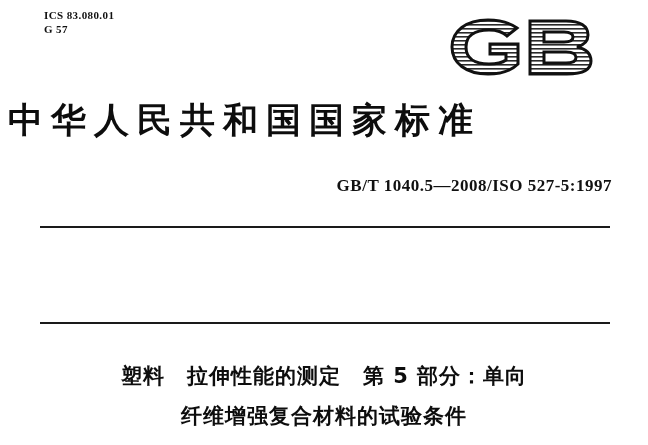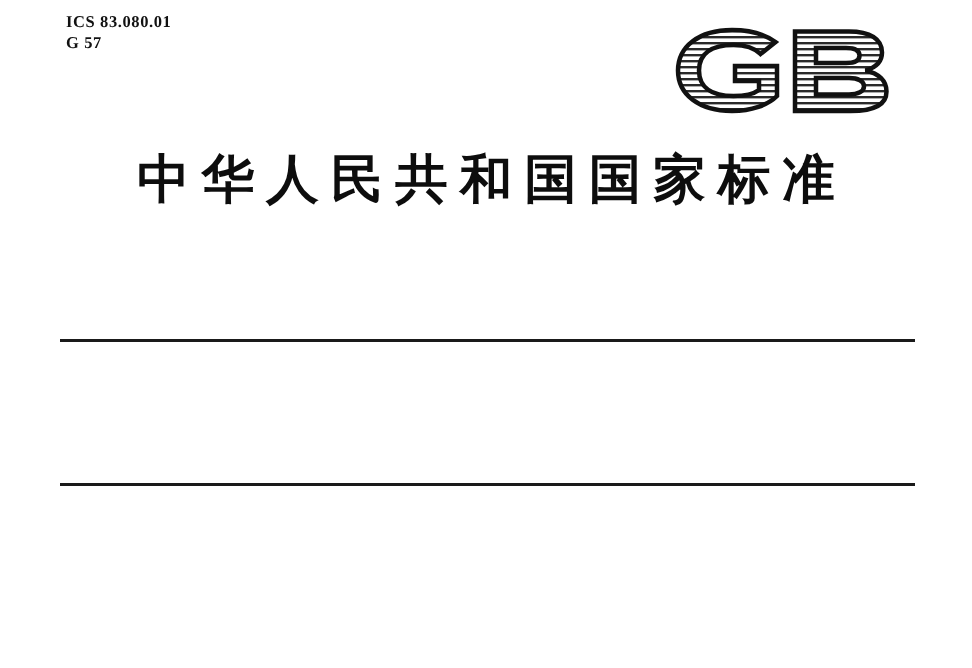--- a/index.html
+++ b/index.html
@@ -55,21 +55,21 @@
     width: 166px;
     height: 62px;
   }
 
   
   .national-title {
     position: absolute;
     left: 0;
     top: 97px;
     width: 648px;
-    text-align: center;
+    text-align: left;
     font-family: "DejaVu Serif", "Liberation Serif", serif;
     font-weight: bold;
     font-size: 35px;
     line-height: 46px;
     letter-spacing: 8px;
     text-indent: 8px;
     color: #0d0d0d;
     white-space: nowrap;
   }
 
@@ -157,19 +157,24 @@
       <g>
         <path d="M84 5 L120 5 C134 5 142 10 142 19 C142 25 138 29 131 31 C140 33 145 38 145 45 C145 54 136 58 121 58 L84 58 Z
                  M98 16 L98 26 L118 26 C124 26 127 24 127 21 C127 18 124 16 118 16 Z
                  M98 36 L98 47 L120 47 C126 47 130 45 130 41.5 C130 38 126 36 120 36 Z" fill="url(#hatch)" stroke="#111111" stroke-width="3" fill-rule="evenodd"></path>
       </g>
     </svg>
   </div>
 
   <div class="national-title">中华人民共和国国家标准</div>
 
+  <div class="std-number">GB/T 1040.5—2008/ISO 527-5:1997</div>
 
   <div class="rule rule-top"></div>
   <div class="rule rule-bottom"></div>
 
+  <div class="doc-title">
+    <span class="doc-title-line">塑料　拉伸性能的测定　第 5 部分：单向</span>
+    <span class="doc-title-line">纤维增强复合材料的试验条件</span>
+  </div>
 
 
 </div>
 
 </body></html>

